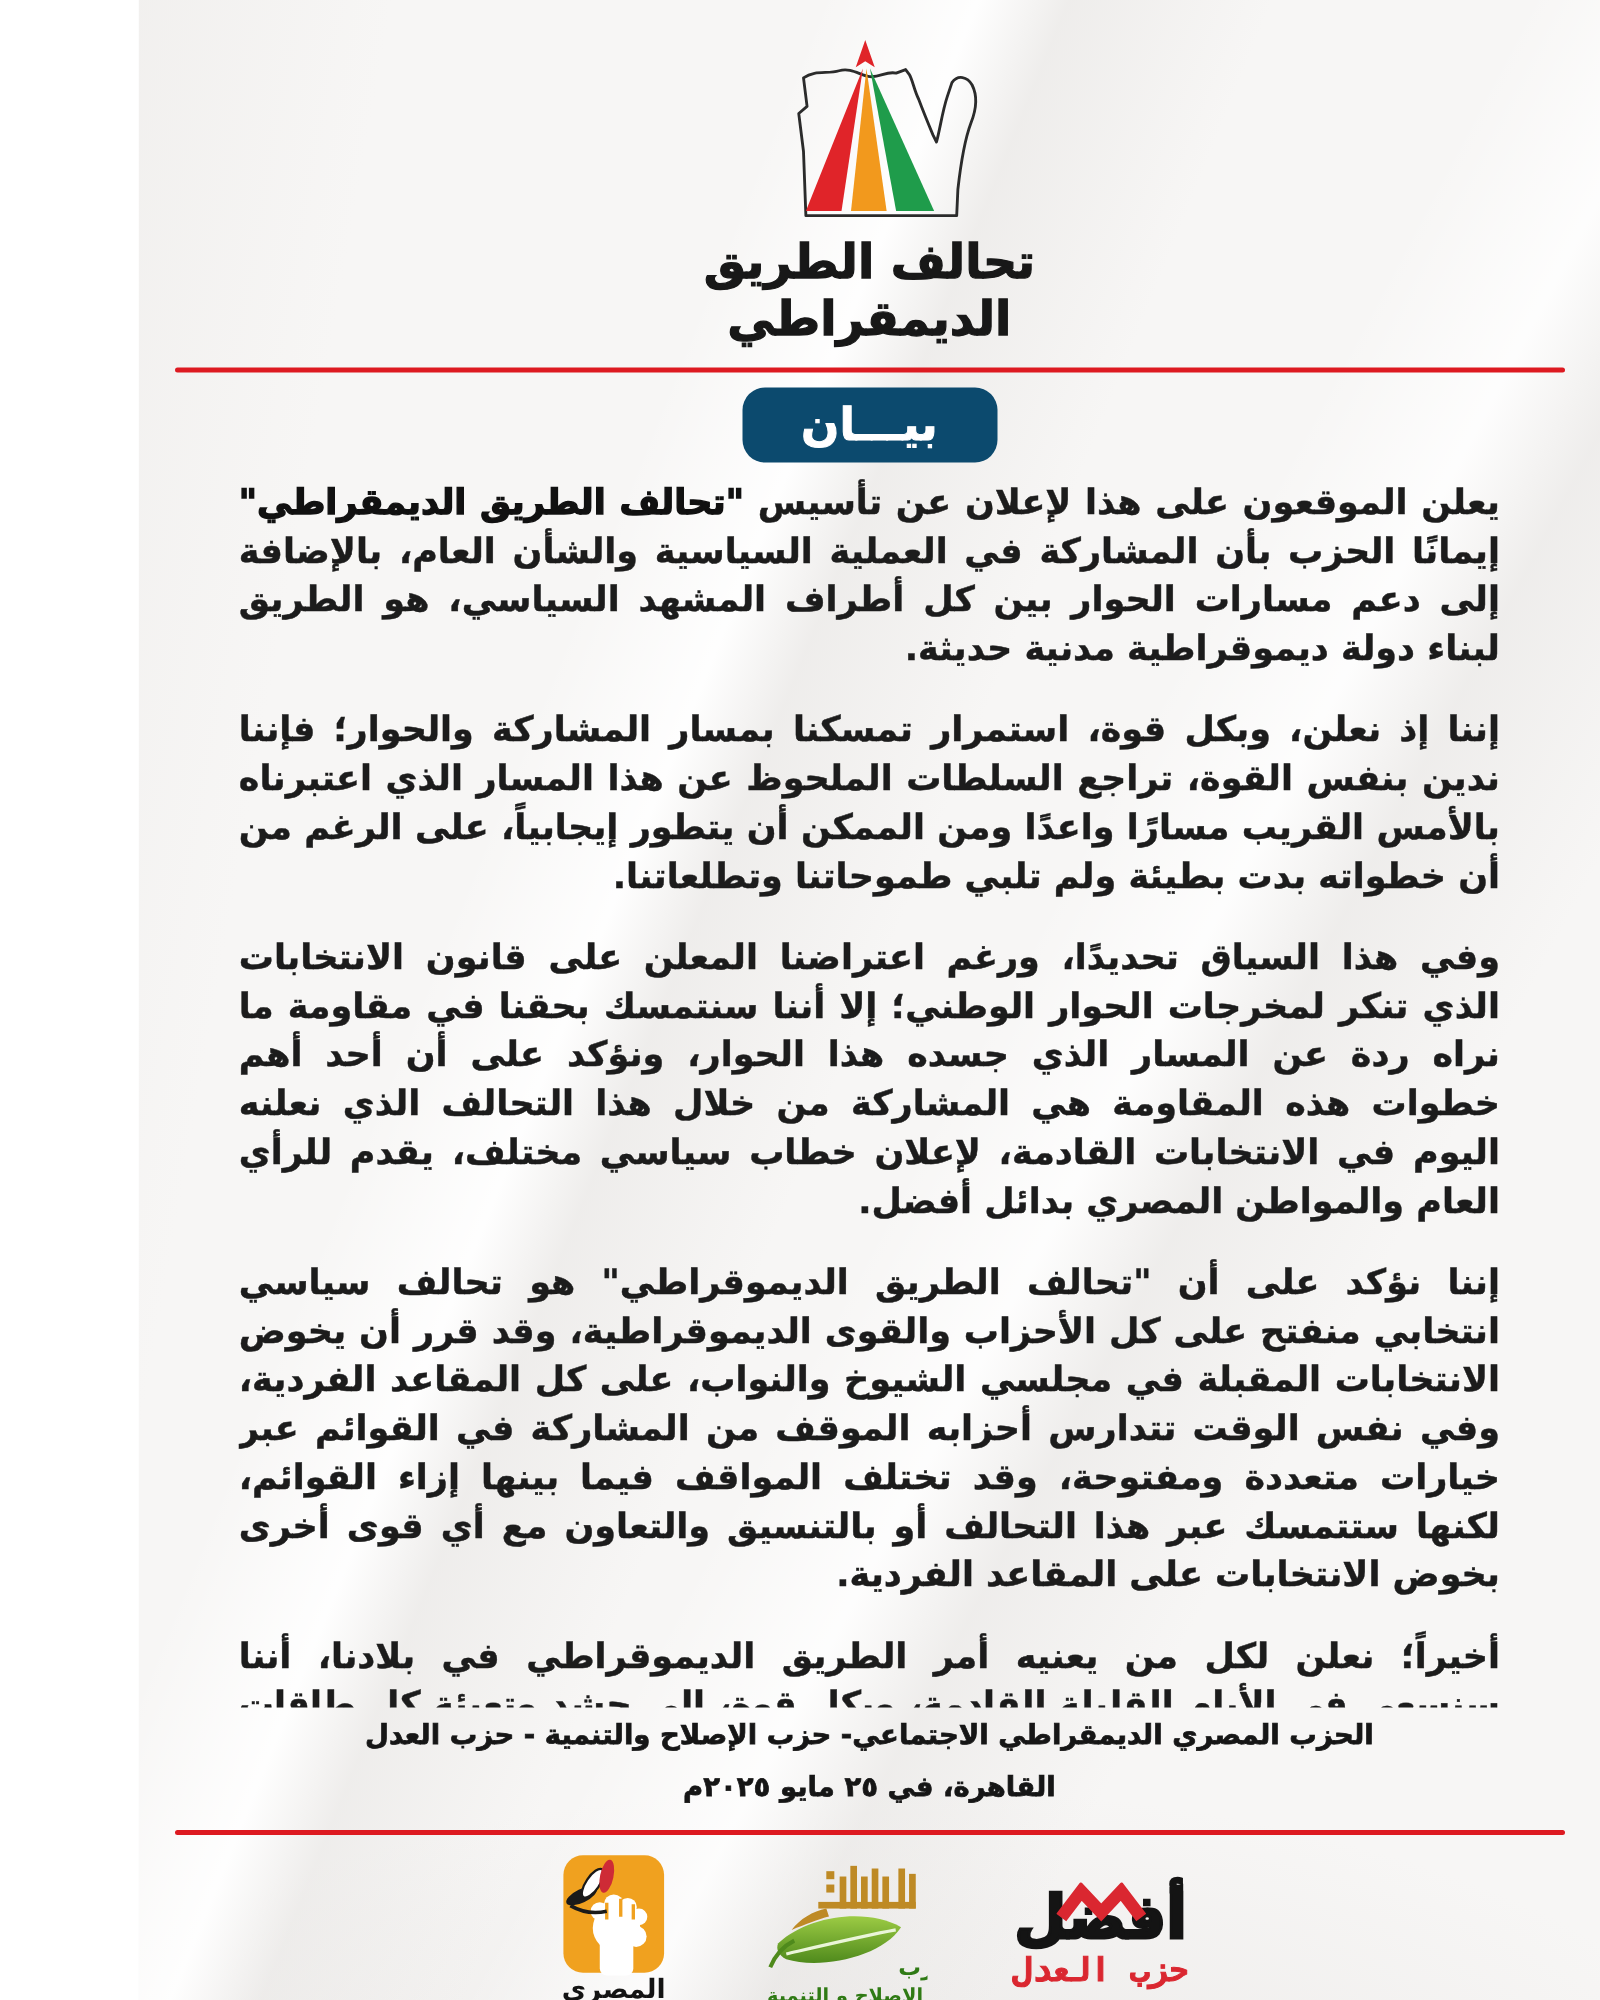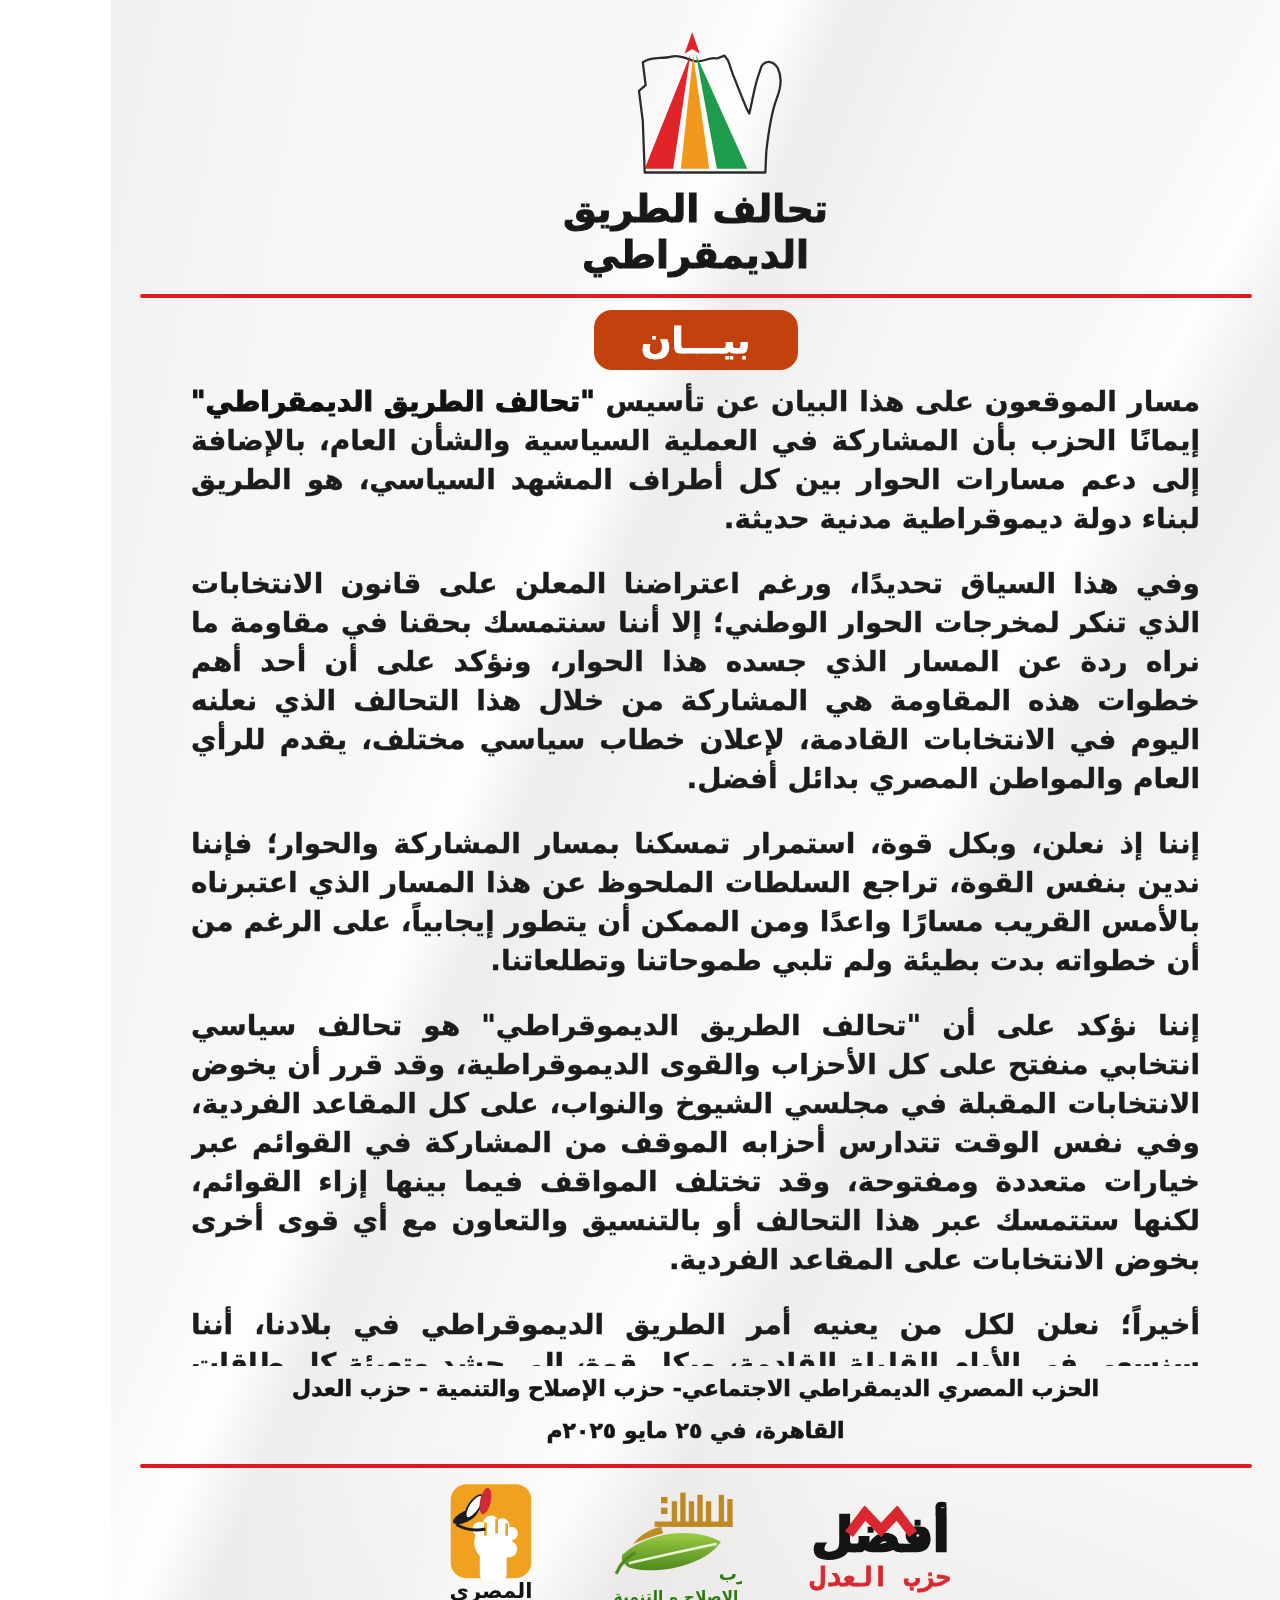--- a/index.html
+++ b/index.html
@@ -26,21 +26,21 @@
   .org-title{
     margin-top:4px; text-align:center; color:#181818;
     font-size:38px; line-height:46px; font-weight:bold;
     -webkit-text-stroke:1px #181818; letter-spacing:-.5px;
   }
   .rule{height:4px; width:1112px; margin:16px auto 0; background:#dd1a21; border-radius:2px;}
 
   
   .badge{
     width:204px; height:60px; margin:12px auto 0;
-    background:#c2410c; border-radius:18px;
+    background:#0c4a6e; border-radius:18px;
     display:flex; align-items:center; justify-content:center;
     color:#fff; font-size:36px; font-weight:bold;
     -webkit-text-stroke:.8px #fff;
   }
 
   
   .statement{
     margin:12px 80px 0; height:984px; overflow:hidden;
     color:#1c1c1c; font-size:28px; line-height:39px; font-weight:bold;
     text-align:justify; text-align-last:right;
@@ -101,23 +101,23 @@
         <div>تحالف الطريق</div>
         <div>الديمقراطي</div>
       </div>
     </div>
 
     <div class="rule"></div>
 
     <div class="badge">بيـــان</div>
 
     <div class="statement">
-      <p><span>مسار الموقعون على هذا البيان عن تأسيس </span><span class="emph">"تحالف الطريق الديمقراطي"</span><span> إيمانًا الحزب بأن المشاركة في العملية السياسية والشأن العام، بالإضافة إلى دعم مسارات الحوار بين كل أطراف المشهد السياسي، هو الطريق لبناء دولة ديموقراطية مدنية حديثة.</span></p>
+      <p><span>يعلن الموقعون على هذا لإعلان عن تأسيس </span><span class="emph">"تحالف الطريق الديمقراطي"</span><span> إيمانًا الحزب بأن المشاركة في العملية السياسية والشأن العام، بالإضافة إلى دعم مسارات الحوار بين كل أطراف المشهد السياسي، هو الطريق لبناء دولة ديموقراطية مدنية حديثة.</span></p>
+      <p>إننا إذ نعلن، وبكل قوة، استمرار تمسكنا بمسار المشاركة والحوار؛ فإننا ندين بنفس القوة، تراجع السلطات الملحوظ عن هذا المسار الذي اعتبرناه بالأمس القريب مسارًا واعدًا ومن الممكن أن يتطور إيجابياً، على الرغم من أن خطواته بدت بطيئة ولم تلبي طموحاتنا وتطلعاتنا.</p>
       <p>وفي هذا السياق تحديدًا، ورغم اعتراضنا المعلن على قانون الانتخابات الذي تنكر لمخرجات الحوار الوطني؛ إلا أننا سنتمسك بحقنا في مقاومة ما نراه ردة عن المسار الذي جسده هذا الحوار، ونؤكد على أن أحد أهم خطوات هذه المقاومة هي المشاركة من خلال هذا التحالف الذي نعلنه اليوم في الانتخابات القادمة، لإعلان خطاب سياسي مختلف، يقدم للرأي العام والمواطن المصري بدائل أفضل.</p>
-      <p>إننا إذ نعلن، وبكل قوة، استمرار تمسكنا بمسار المشاركة والحوار؛ فإننا ندين بنفس القوة، تراجع السلطات الملحوظ عن هذا المسار الذي اعتبرناه بالأمس القريب مسارًا واعدًا ومن الممكن أن يتطور إيجابياً، على الرغم من أن خطواته بدت بطيئة ولم تلبي طموحاتنا وتطلعاتنا.</p>
       <p>إننا نؤكد على أن "تحالف الطريق الديموقراطي" هو تحالف سياسي انتخابي منفتح على كل الأحزاب والقوى الديموقراطية، وقد قرر أن يخوض الانتخابات المقبلة في مجلسي الشيوخ والنواب، على كل المقاعد الفردية، وفي نفس الوقت تتدارس أحزابه الموقف من المشاركة في القوائم عبر خيارات متعددة ومفتوحة، وقد تختلف المواقف فيما بينها إزاء القوائم، لكنها ستتمسك عبر هذا التحالف أو بالتنسيق والتعاون مع أي قوى أخرى بخوض الانتخابات على المقاعد الفردية.</p>
       <p class="center-last">أخيراً؛ نعلن لكل من يعنيه أمر الطريق الديموقراطي في بلادنا، أننا سنسعى في الأيام القليلة القادمة، وبكل قوة، إلى حشد وتعبئة كل طاقات القوى الديموقراطية من أجل توفير بيئة آمنة وديمقراطية للانتخابات والمواطن</p>
     </div>
 
     <div class="signature">
       <div>الحزب المصري الديمقراطي الاجتماعي- حزب الإصلاح والتنمية - حزب العدل</div>
       <div>القاهرة، في ٢٥ مايو ٢٠٢٥م</div>
     </div>
 
     <div class="rule bottom"></div>

